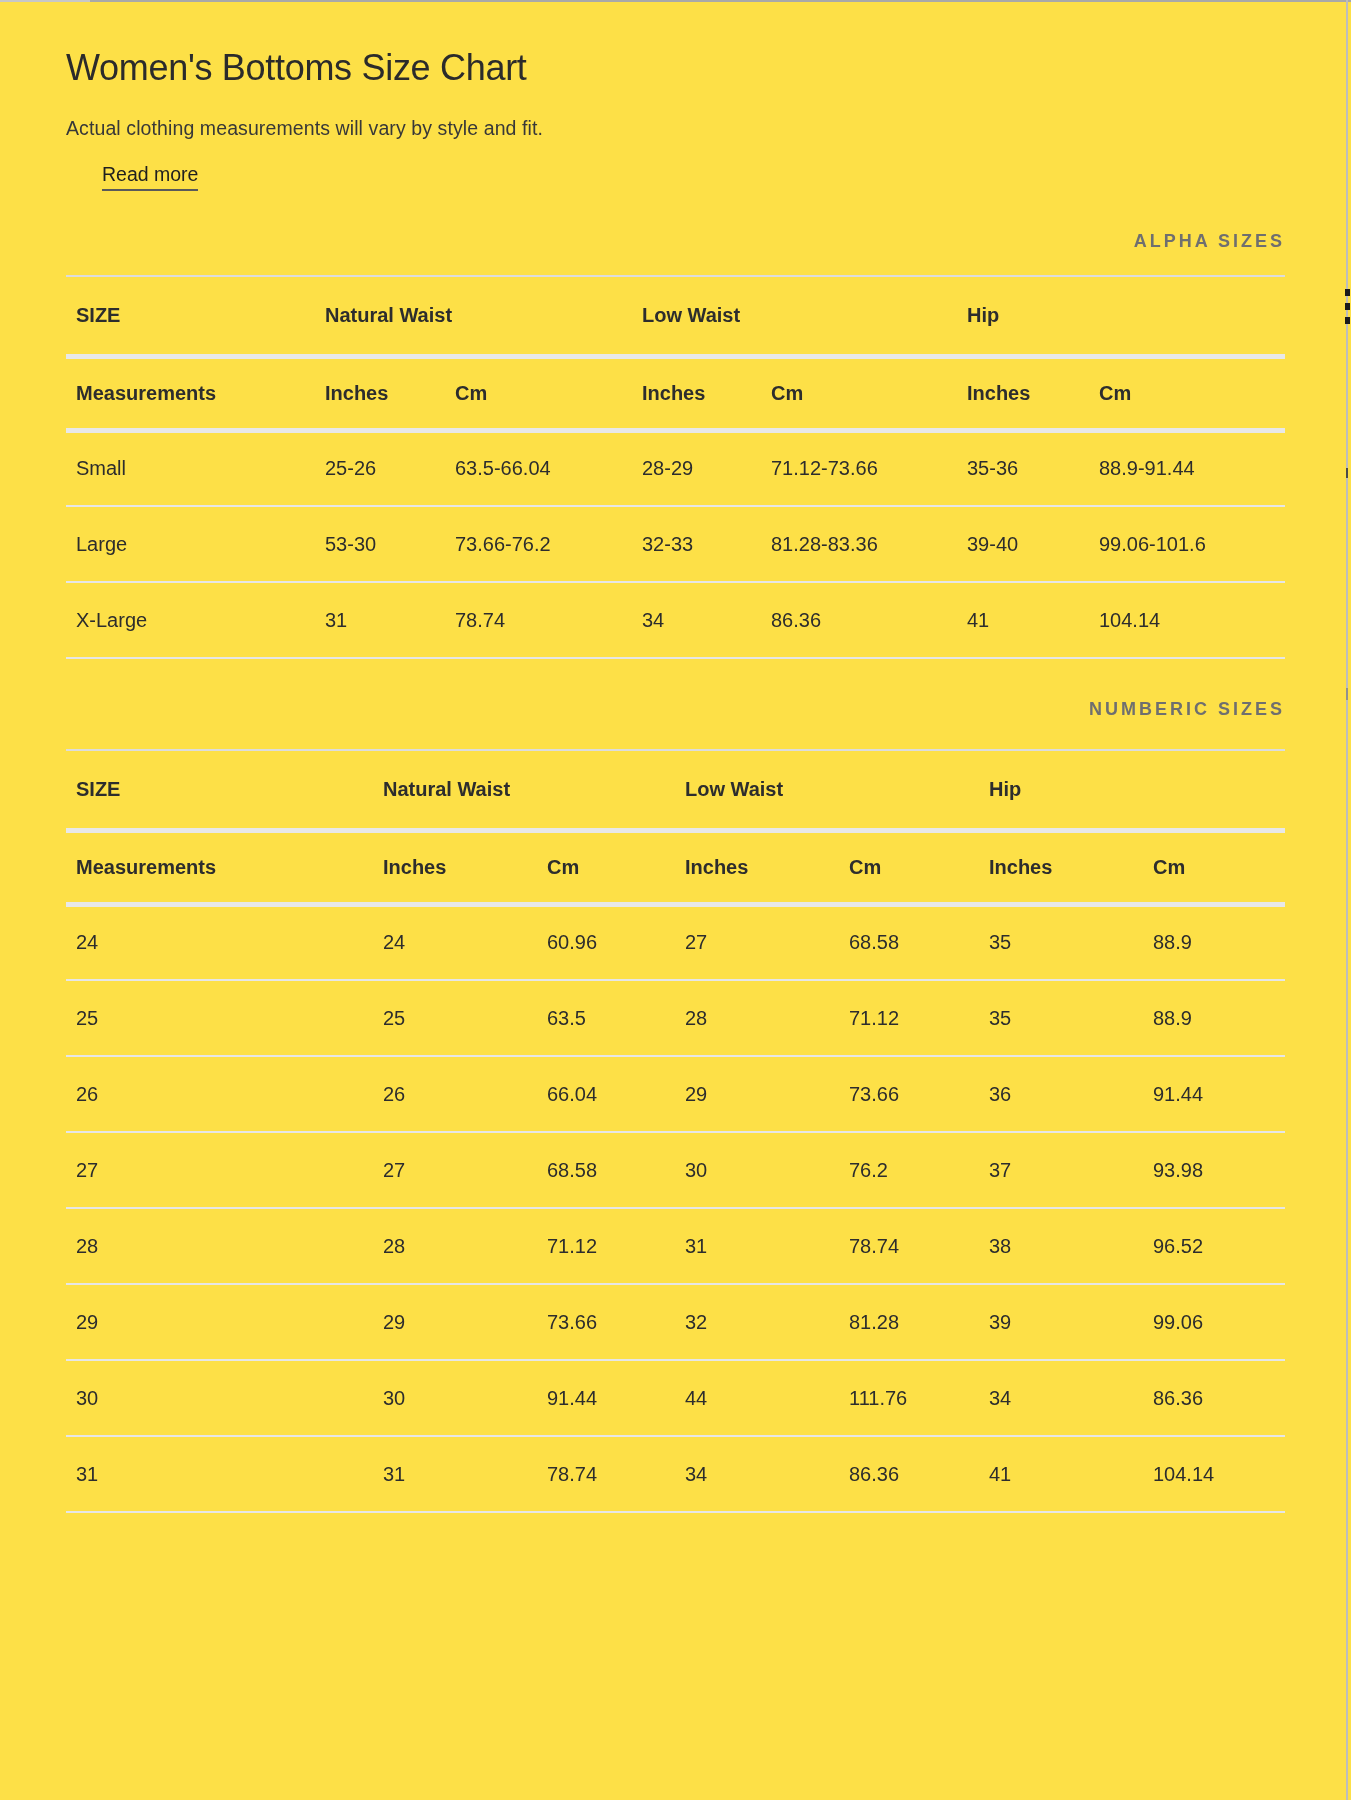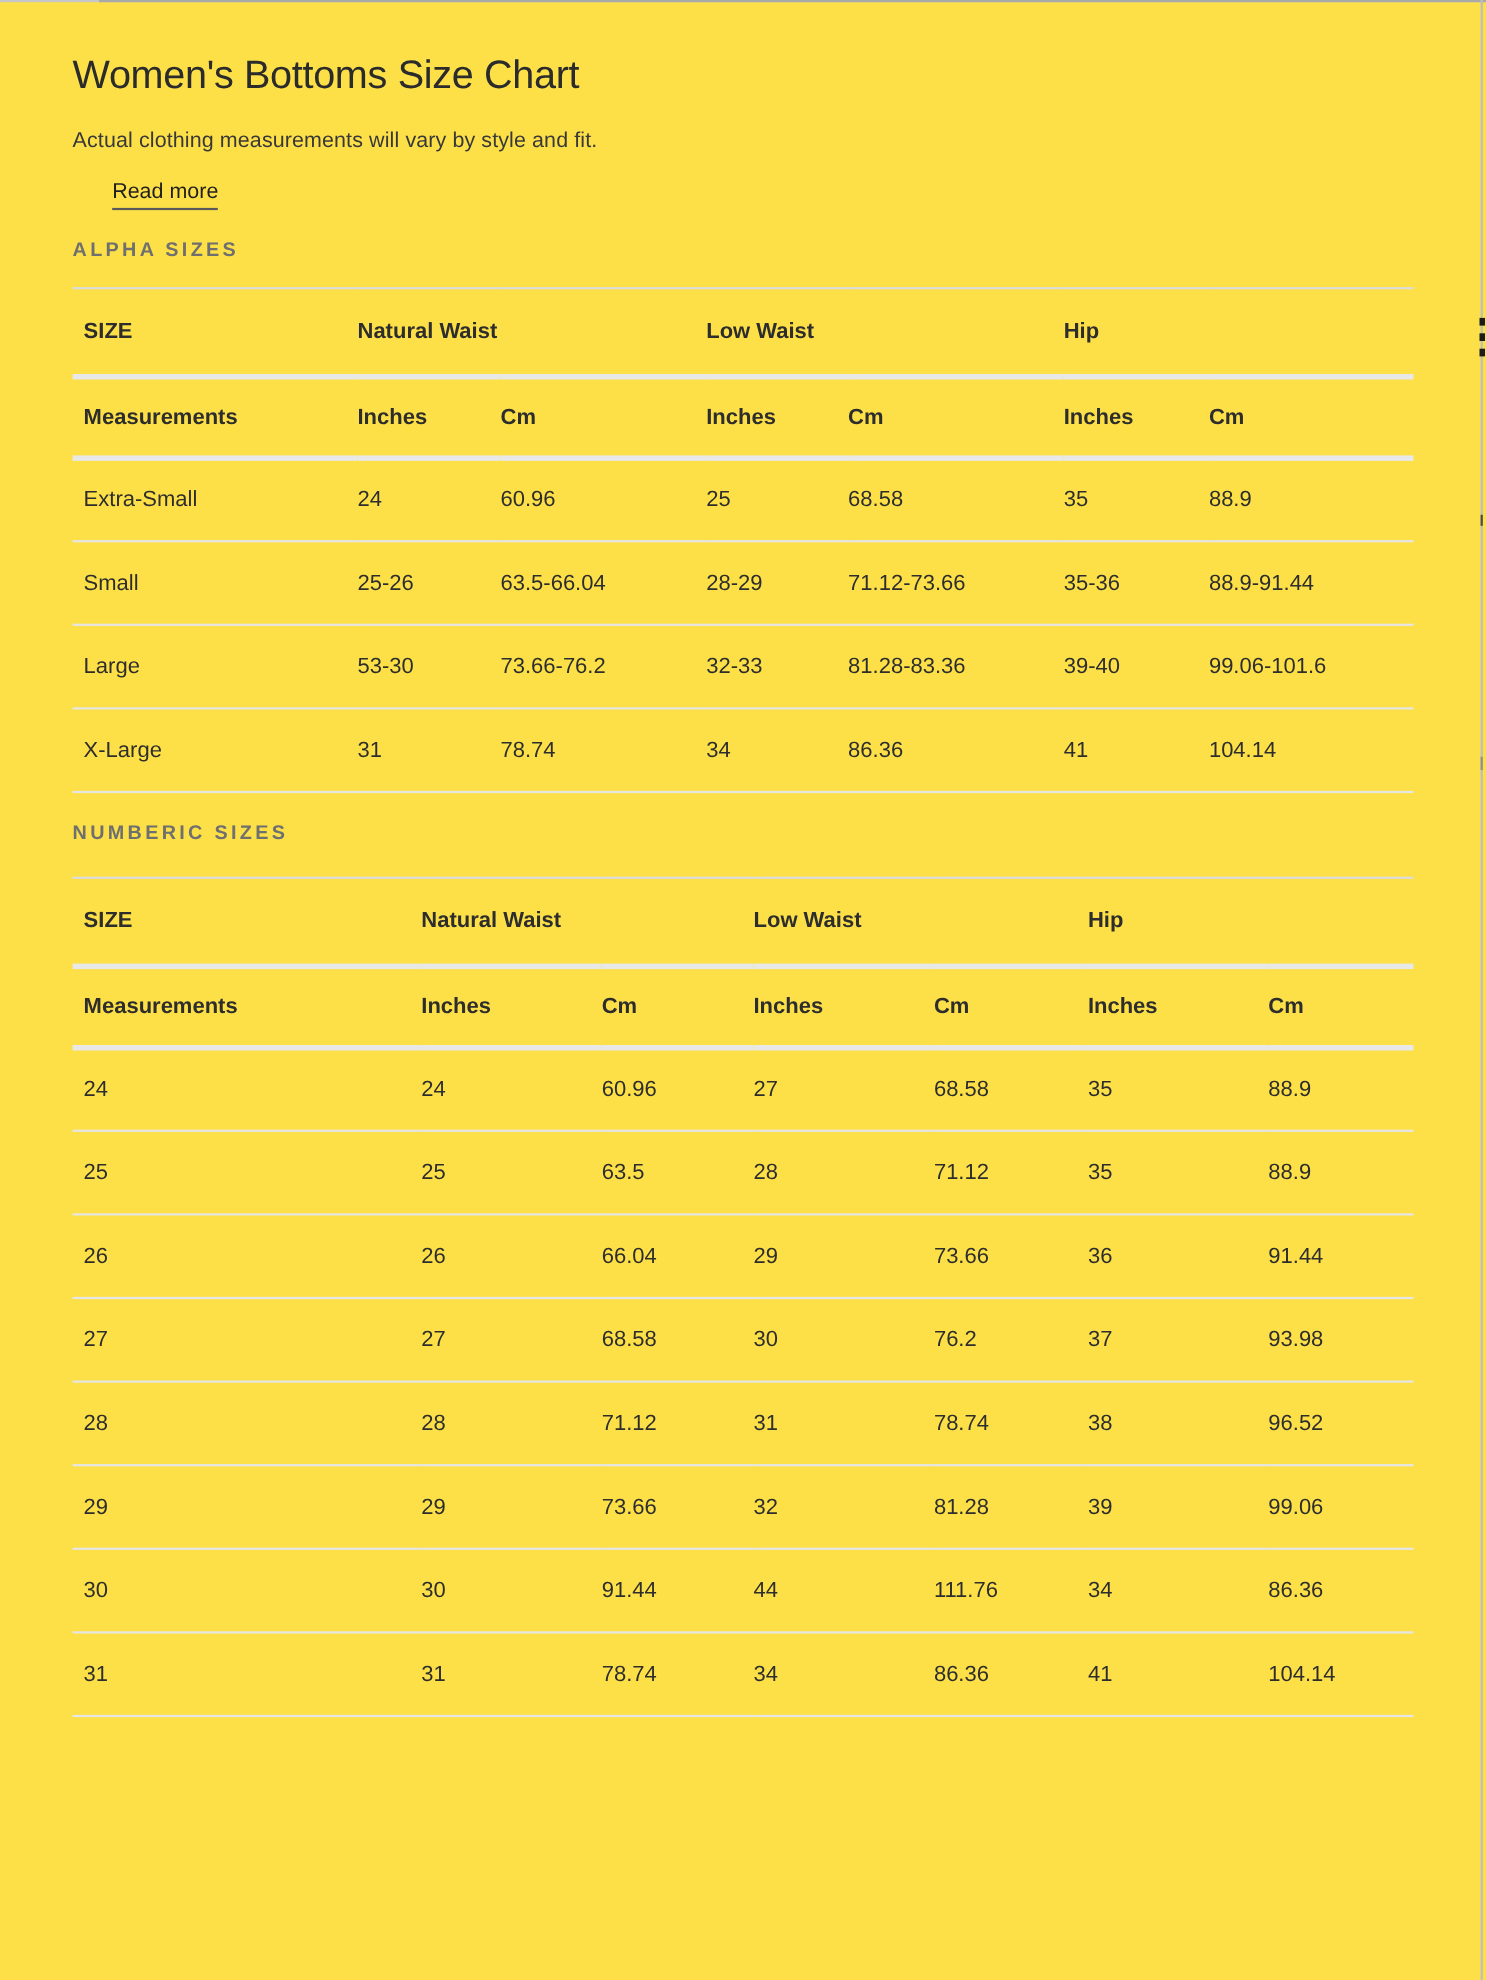--- a/index.html
+++ b/index.html
@@ -73,27 +73,28 @@
     font-size: 19.5px;
     line-height: 24px;
     color: #1f1f1f;
     border-bottom: 2px solid #5a5a5a;
     padding-bottom: 3px;
     cursor: pointer;
     text-decoration: none;
     margin-left: 36px;
   }
   .section-heading {
-    margin-top: 26px;
+    margin-top: 40px;
     font-size: 18px;
     line-height: 20px;
     font-weight: 700;
     letter-spacing: 3px;
     color: #6f6f6f;
     text-transform: uppercase;
+    text-align: right;
   }
   table.size-table {
     margin-top: 24px;
     width: 1219px;
     border-collapse: collapse;
     table-layout: fixed;
     border-top: 2px solid #dcdcdc;
   }
   table.size-table.numeric { margin-top: 30px; }
   .size-table th, .size-table td {
@@ -169,29 +170,20 @@
           <th>Inches</th>
           <th>Cm</th>
           <th>Inches</th>
           <th>Cm</th>
           <th>Inches</th>
           <th>Cm</th>
         </tr>
       </thead>
       <tbody>
         <tr>
-          <td>Extra-Small</td>
-          <td>24</td>
-          <td>60.96</td>
-          <td>25</td>
-          <td>68.58</td>
-          <td>35</td>
-          <td>88.9</td>
-        </tr>
-        <tr>
           <td>Small</td>
           <td>25-26</td>
           <td>63.5-66.04</td>
           <td>28-29</td>
           <td>71.12-73.66</td>
           <td>35-36</td>
           <td>88.9-91.44</td>
         </tr>
         <tr>
           <td>Large</td>

